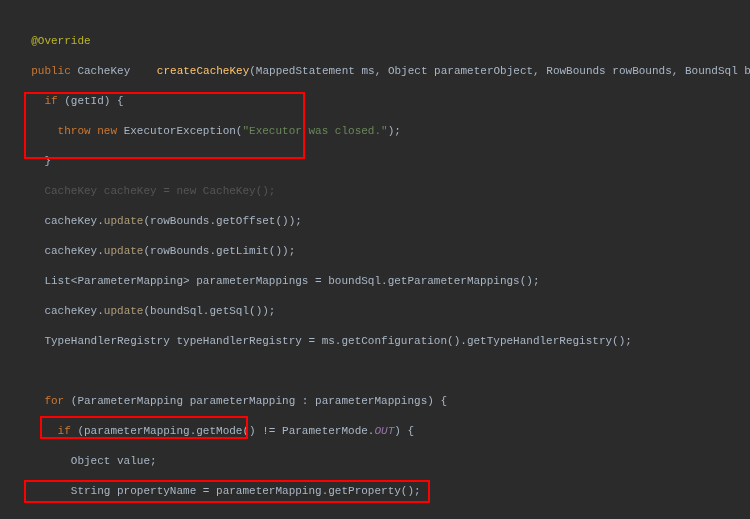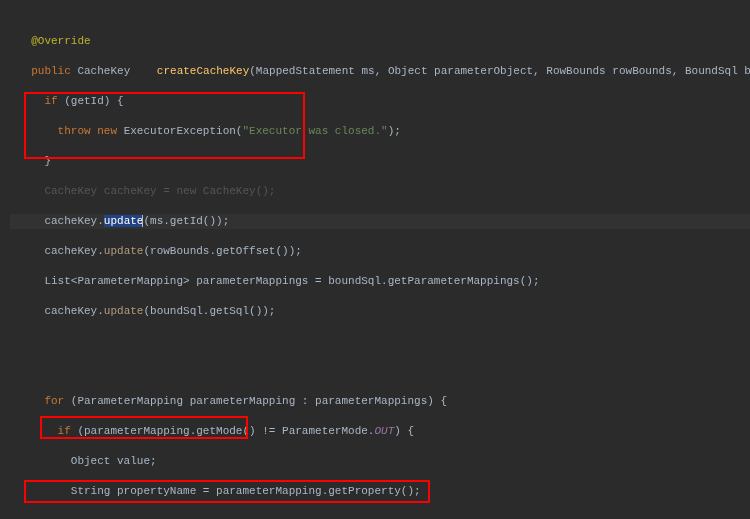--- a/index.html
+++ b/index.html
@@ -53,25 +53,25 @@
 <body>
 
 <div class="editor">
 
 <span class="ln"><span>  </span><span class="tok-at">@Override</span></span>
 <span class="ln"><span>  </span><span class="tok-kw">public</span> <span class="tok-type">CacheKey</span> <span class="tok-method-decl">createCacheKey</span><span class="tok-plain">(MappedStatement ms, Object parameterObject, RowBounds rowBounds, BoundSql boundSql) {</span></span>
 <span class="ln"><span>    </span><span class="tok-kw">if</span><span class="tok-plain"> (getId) {</span></span>
 <span class="ln"><span>      </span><span class="tok-kw">throw new</span><span class="tok-plain"> ExecutorException(</span><span class="tok-str">"Executor was closed."</span><span class="tok-plain">);</span></span>
 <span class="ln"><span>    </span><span class="tok-plain">}</span></span>
 <span class="ln"><span>    </span><span class="tok-fade">CacheKey cacheKey = </span><span class="tok-fade">new</span><span class="tok-fade"> CacheKey();</span></span>
-<span class="ln cur-line"><span>    </span><span class="tok-plain">cacheKey.</span><span class="selected caret-after">update</span><span class="tok-plain">(ms.getId());</span></span>
 <span class="ln"><span>    </span><span class="tok-plain">cacheKey.</span><span class="tok-method">update</span><span class="tok-plain">(rowBounds.getOffset());</span></span>
+<span class="ln"><span>    </span><span class="tok-plain">cacheKey.</span><span class="tok-method">update</span><span class="tok-plain">(rowBounds.getLimit());</span></span>
 <span class="ln"><span>    </span><span class="tok-plain">List&lt;ParameterMapping&gt; parameterMappings = boundSql.getParameterMappings();</span></span>
 <span class="ln"><span>    </span><span class="tok-plain">cacheKey.</span><span class="tok-method">update</span><span class="tok-plain">(boundSql.getSql());</span></span>
-<span class="ln"><span>    </span></span>
+<span class="ln"><span>    </span><span class="tok-plain">TypeHandlerRegistry typeHandlerRegistry = ms.getConfiguration().getTypeHandlerRegistry();</span></span>
 <span class="ln"><span>    </span></span>
 <span class="ln"><span>    </span><span class="tok-kw">for</span><span class="tok-plain"> (ParameterMapping parameterMapping : parameterMappings) {</span></span>
 <span class="ln"><span>      </span><span class="tok-kw">if</span><span class="tok-plain"> (parameterMapping.getMode() != ParameterMode.</span><span class="tok-static">OUT</span><span class="tok-plain">) {</span></span>
 <span class="ln"><span>        </span><span class="tok-plain">Object value;</span></span>
 <span class="ln"><span>        </span><span class="tok-plain">String propertyName = parameterMapping.getProperty();</span></span>
 
 
 
 
 

